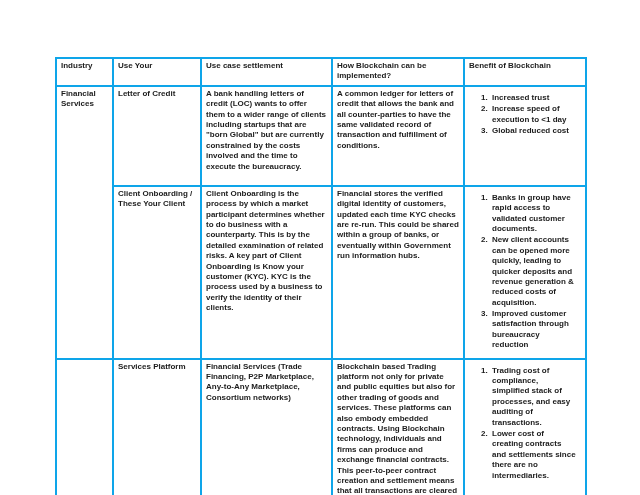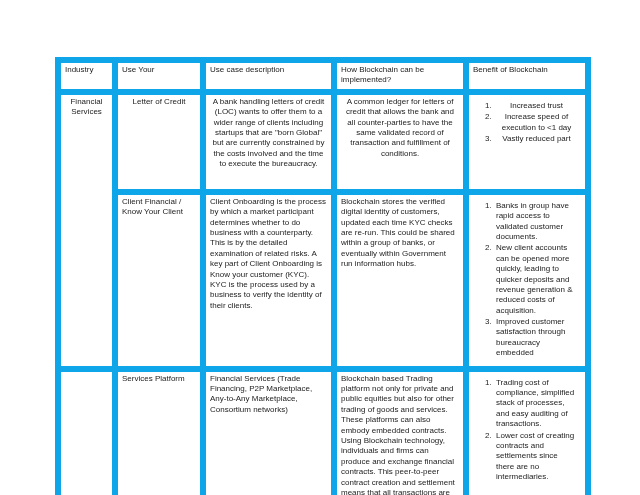--- a/index.html
+++ b/index.html
@@ -22,31 +22,31 @@
     left: 55px;
     top: 57px;
     width: 530px;
     border-collapse: collapse;
     table-layout: fixed;
     font-size: 8px;
     line-height: 1.3;
   }
   .doc-table th,
   .doc-table td {
-    border: 6px solid #0ea5e9;
+    border: 2px solid #0ea5e9;
     vertical-align: top;
     text-align: left;
     padding: 2px 4px 3px 4px;
-    font-weight: normal;
+    font-weight: bold;
     word-wrap: break-word;
   }
   .doc-table thead th {
     height: 22px;
   }
-  .row-1 td { height: 100px; text-align: center; }
+  .row-1 td { height: 100px; }
   .row-2 td { height: 131px; }
   .row-3 td { height: 145px; }
   ol.benefits {
     margin: 4px;
     padding-left: 17px;
   }
   ol.benefits li {
     margin: 0 0 1px 0;
     padding-left: 2px;
   }
@@ -60,48 +60,48 @@
       <col style="width:57px">
       <col style="width:88px">
       <col style="width:131px">
       <col style="width:132px">
       <col style="width:122px">
     </colgroup>
     <thead>
       <tr>
         <th>Industry</th>
         <th>Use Your</th>
-        <th>Use case description</th>
+        <th>Use case settlement</th>
         <th>How Blockchain can be implemented?</th>
         <th>Benefit of Blockchain</th>
       </tr>
     </thead>
     <tbody>
       <tr class="row-1">
         <td rowspan="2">Financial Services</td>
         <td>Letter of Credit</td>
         <td>A bank handling letters of credit (LOC) wants to offer them to a wider range of clients including startups that are "born Global" but are currently constrained by the costs involved and the time to execute the bureaucracy.</td>
         <td>A common ledger for letters of credit that allows the bank and all counter-parties to have the same validated record of transaction and fulfillment of conditions.</td>
         <td>
           <ol class="benefits">
             <li>Increased trust</li>
             <li>Increase speed of execution to &lt;1 day</li>
-            <li>Vastly reduced part</li>
+            <li>Global reduced cost</li>
           </ol>
         </td>
       </tr>
       <tr class="row-2">
-        <td>Client Financial / Know Your Client</td>
+        <td>Client Onboarding / These Your Client</td>
         <td>Client Onboarding is the process by which a market participant determines whether to do business with a counterparty. This is by the detailed examination of related risks. A key part of Client Onboarding is Know your customer (KYC). KYC is the process used by a business to verify the identity of their clients.</td>
-        <td>Blockchain stores the verified digital identity of customers, updated each time KYC checks are re-run.  This could be shared within a group of banks, or eventually within Government run information hubs.</td>
+        <td>Financial stores the verified digital identity of customers, updated each time KYC checks are re-run.  This could be shared within a group of banks, or eventually within Government run information hubs.</td>
         <td>
           <ol class="benefits">
             <li>Banks in group have rapid access to validated customer documents.</li>
             <li>New client accounts can be opened more quickly, leading to quicker deposits and revenue generation &amp; reduced costs of acquisition.</li>
-            <li>Improved customer satisfaction through bureaucracy embedded</li>
+            <li>Improved customer satisfaction through bureaucracy reduction</li>
           </ol>
         </td>
       </tr>
       <tr class="row-3">
         <td></td>
         <td>Services Platform</td>
         <td>Financial Services (Trade Financing, P2P Marketplace, Any-to-Any Marketplace, Consortium networks)</td>
         <td>Blockchain based Trading platform not only for private and public equities but also for other trading of goods and services. These platforms can also embody embedded contracts. Using Blockchain technology, individuals and firms can produce and exchange financial contracts. This peer-to-peer contract creation and settlement means that all transactions are cleared on the private or inter-ledger</td>
         <td>
           <ol class="benefits">

